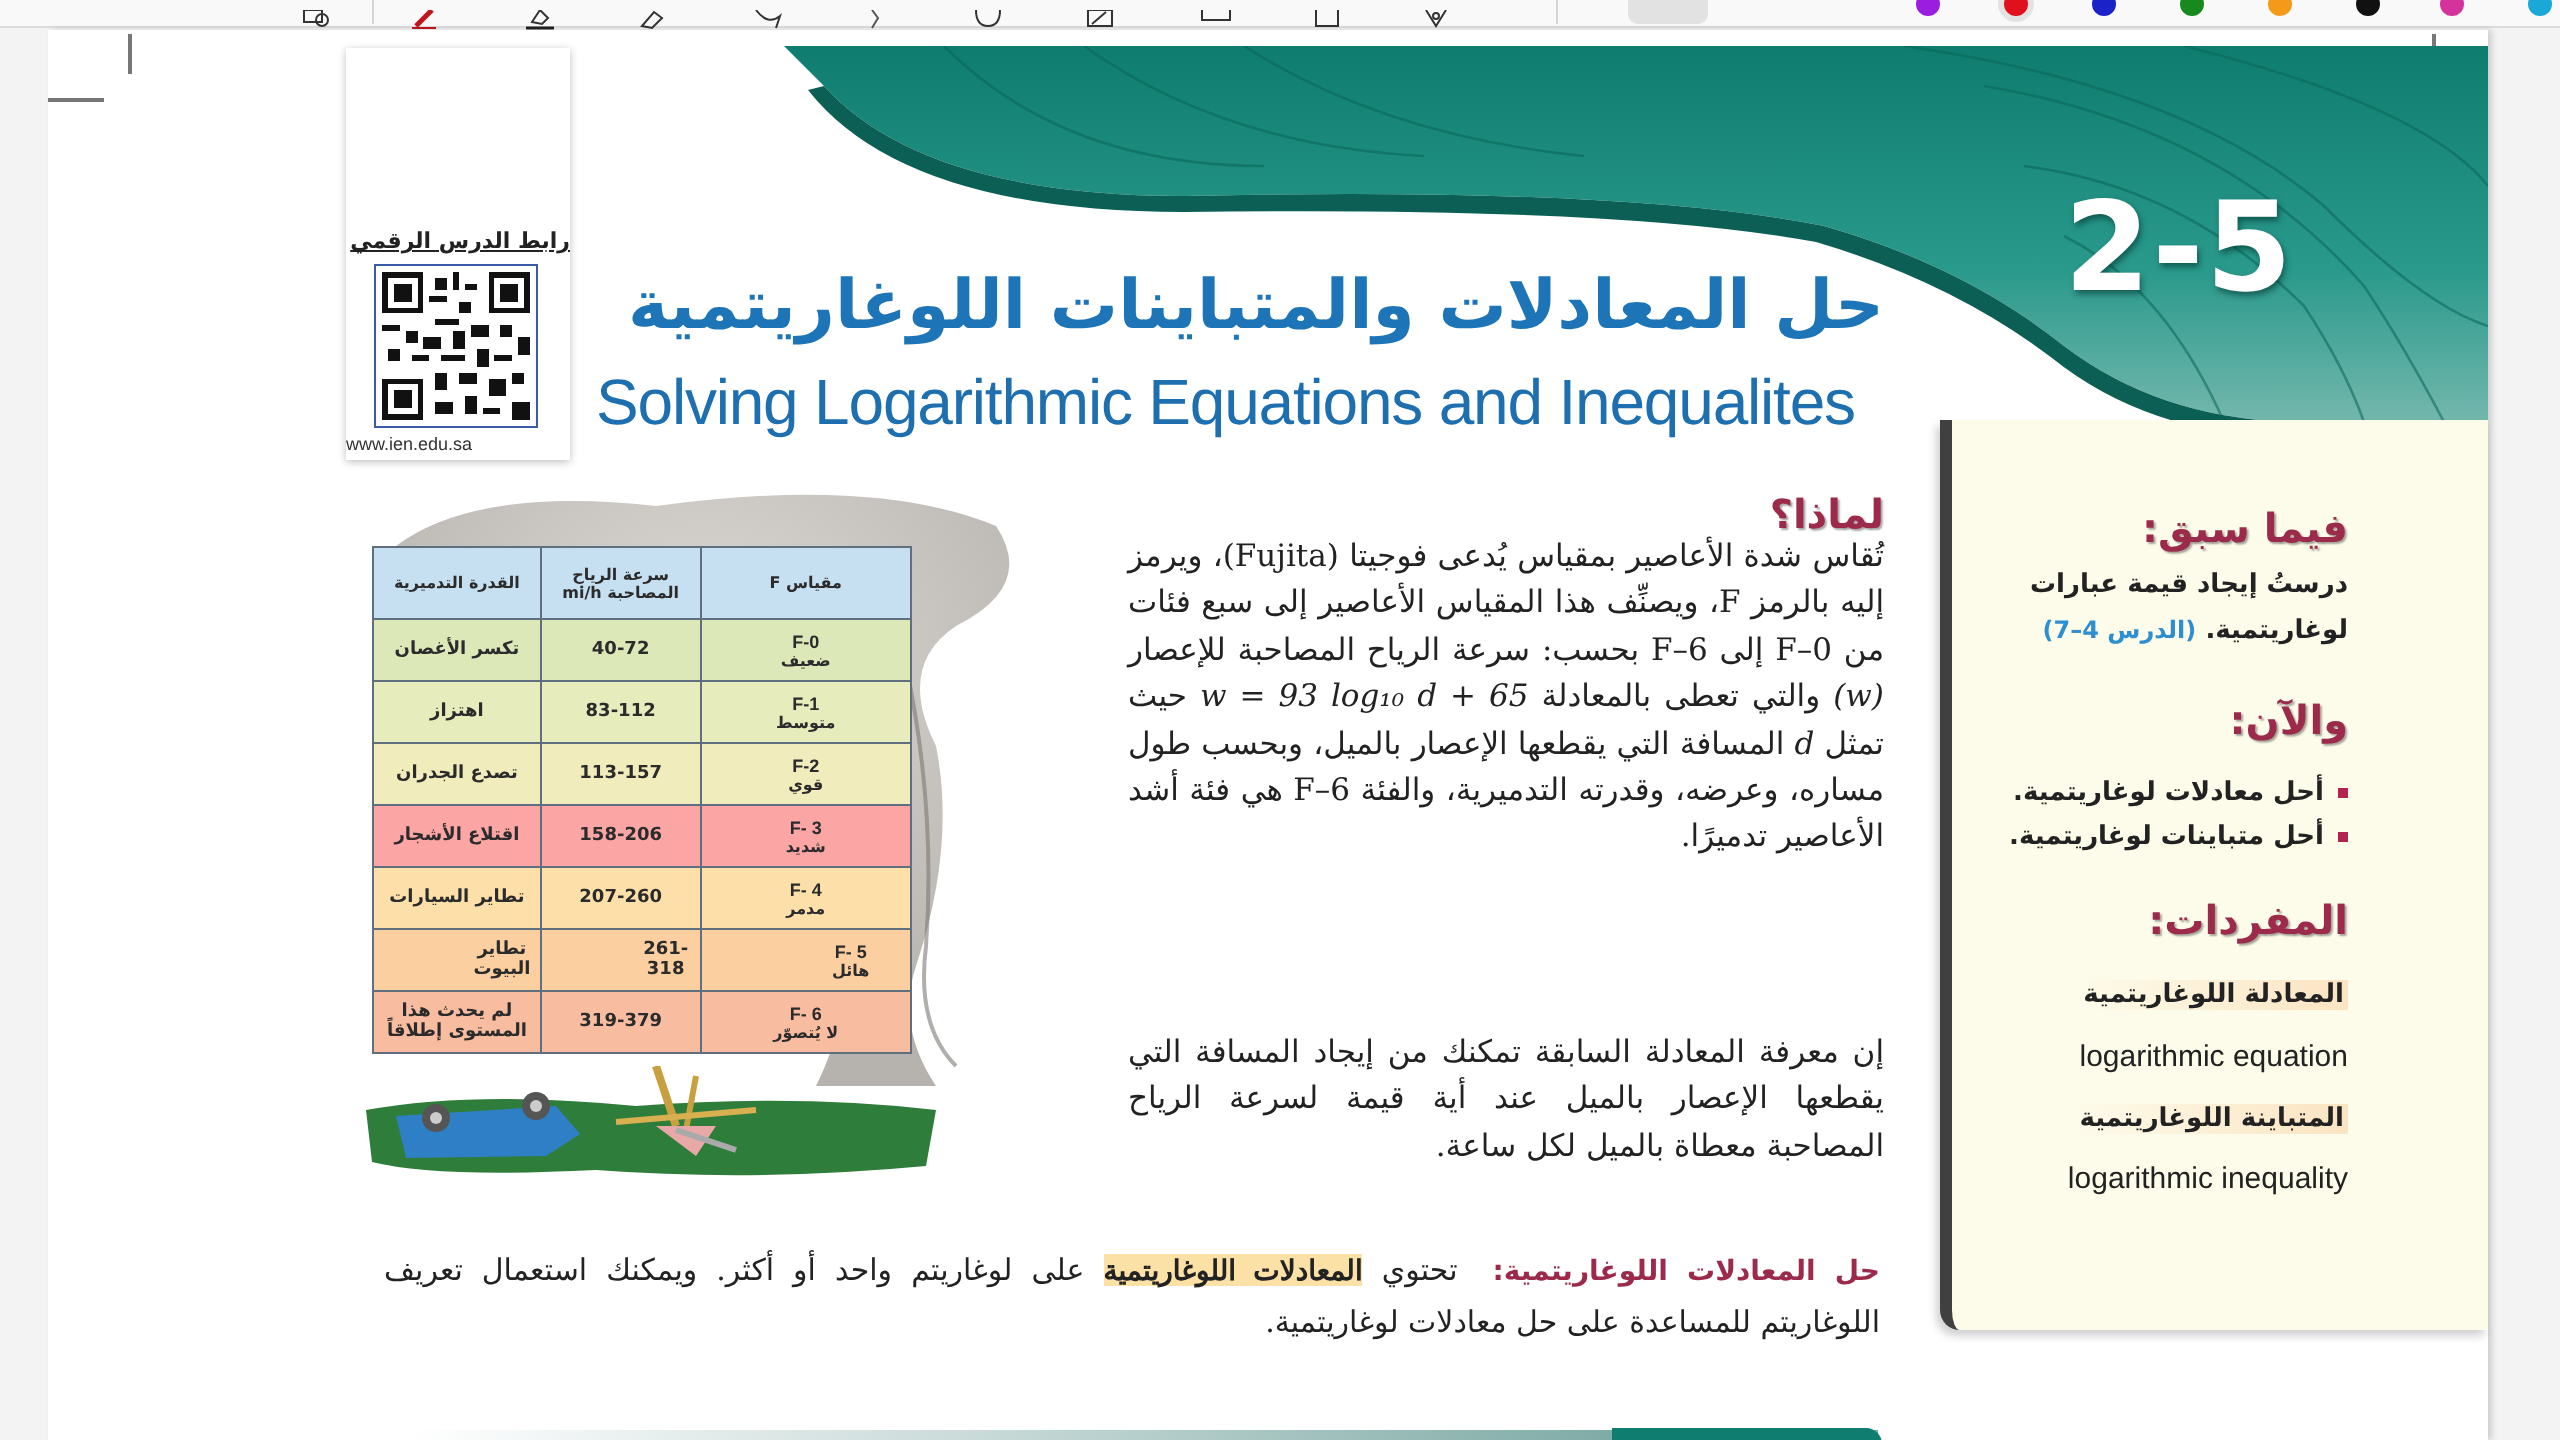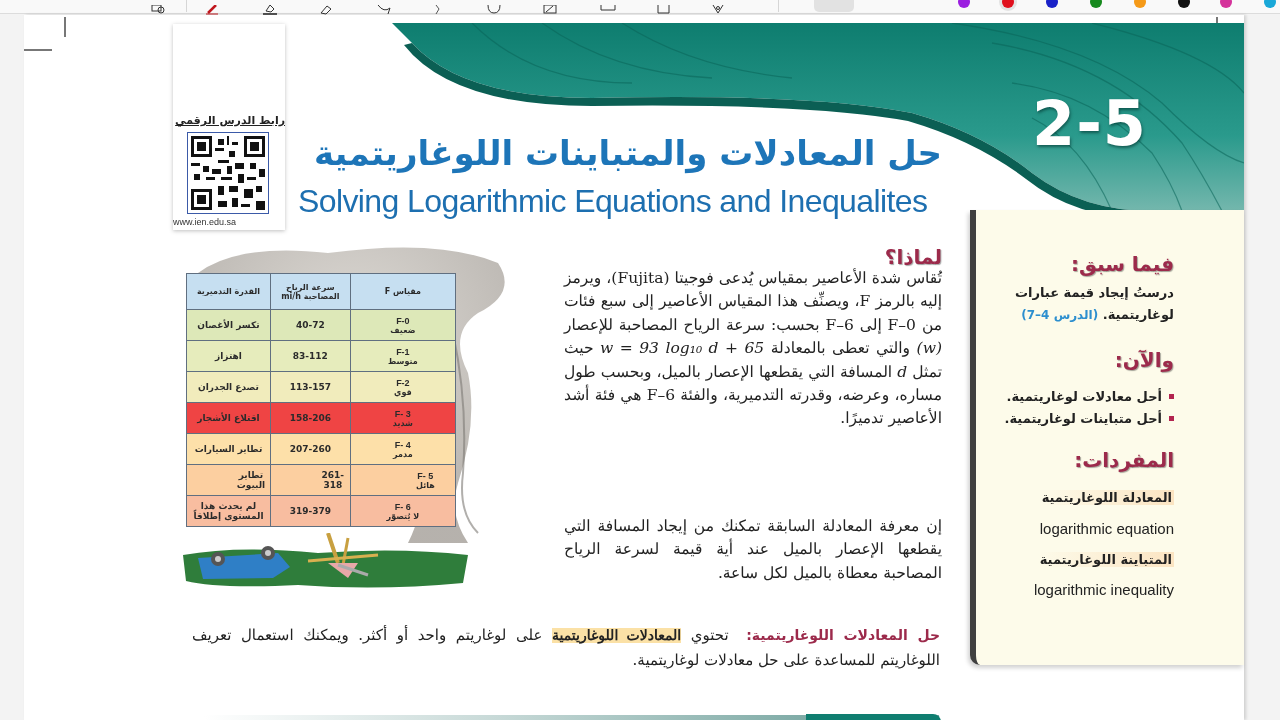--- a/index.html
+++ b/index.html
@@ -49,35 +49,35 @@
   .funnel { position: absolute; left: 0; top: 0; width: 330px; height: 350px; }
   .fujita { position: absolute; left: 8px; top: 30px; width: 270px; border-collapse: collapse; font-size: 9px; direction: rtl; }
   .fujita th, .fujita td { border: 1px solid #606f80; text-align: center; font-weight: bold; color: #2b2b2b; padding: 1px 2px; }
   .fujita th { background: #c6dff1; height: 36px; font-size: 8px; }
   .fujita td { height: 31px; }
   .fujita td.scale { font-family: "Liberation Sans", sans-serif; }
   .fujita .sub { display: block; font-size: 8px; font-family: "DejaVu Sans", sans-serif; }
   .row0 td { background: #dde8b8; }
   .row1 td { background: #e6ecbc; }
   .row2 td { background: #f1ecbc; }
-  .row3 td { background: #ef4444; }
+  .row3 td { background: #fca5a5; }
   .row4 td { background: #fde0a9; margin-top: 16px; }
   .row5 td { background: #fccfa0; padding-left: 47px; }
   .row6 td { background: #f8bda0; text-align: center; }
   .ground { position: absolute; left: 0; top: 290px; width: 300px; height: 60px; }
 
   
   .why-head { position: absolute; right: 302px; top: 230px; font-size: 20px; font-weight: bold; color: #9c2a4b; direction: rtl; text-shadow: 1px 1px 1px rgba(0,0,0,0.35); }
   .para { position: absolute; right: 302px; width: 378px; direction: rtl; text-align: justify; font-family: "DejaVu Serif", serif; font-size: 15.5px; color: #222; line-height: 23.4px; }
   .math { font-family: "DejaVu Serif", serif; font-style: italic; direction: ltr; unicode-bidi: embed; }
   .para2 { top: 500px; margin-left: 39px; }
 
   .def { position: absolute; left: 168px; top: 608px; width: 748px; direction: rtl; text-align: justify; font-family: "DejaVu Serif", serif; font-size: 15px; color: #222; line-height: 25px; }
   .def-label { color: #9c2a4b; font-weight: bold; font-family: "DejaVu Sans", sans-serif; font-size: 14px; margin-left: 8px; }
-  .def-term { background: #fbe1a6; font-weight: bold; font-family: Liberation Serif, serif; font-size: 14px; }
+  .def-term { background: #fbe1a6; font-weight: bold; font-family: Liberation Sans, sans-serif; font-size: 14px; }
 
   .bottom-bar { position: absolute; left: 180px; top: 700px; width: 735px; height: 5px; background: linear-gradient(to right, #ffffff, #c7d9d7 40%, #7aa8a3 85%); }
   .bottom-tab { position: absolute; left: 782px; top: 699px; width: 135px; height: 8px; background: #0f7e70; border-radius: 0 8px 0 0; }
 </style>
 </head>
 <body>
 
 <div class="toolbar">
   <div class="tool" style="left:150px"><svg viewBox="0 0 16 10">
         <rect x="2" y="0" width="9" height="6" fill="none" stroke="#333" stroke-width="1"></rect>

